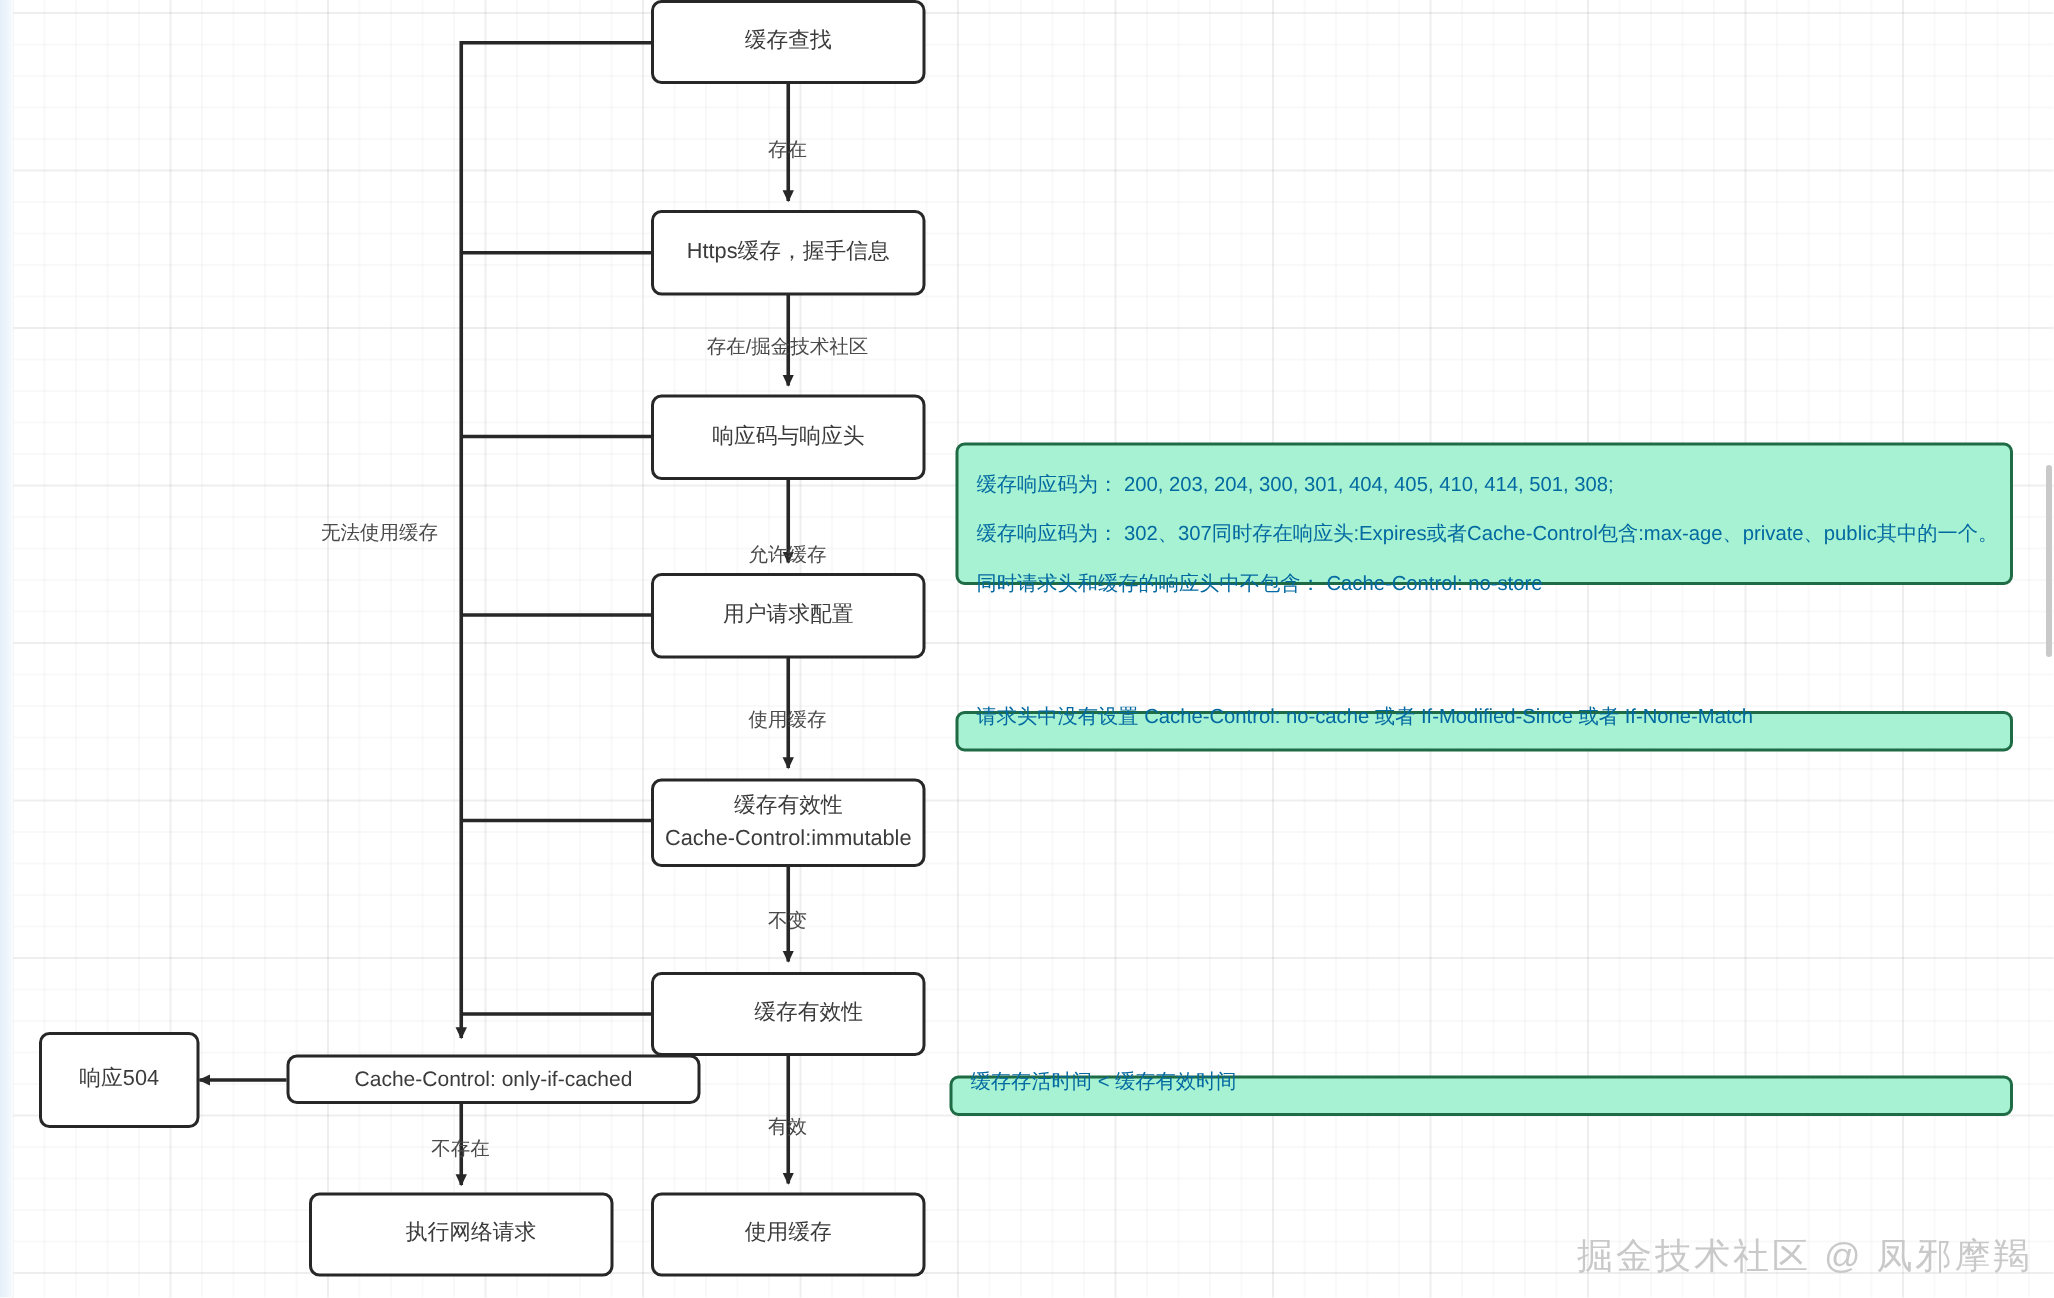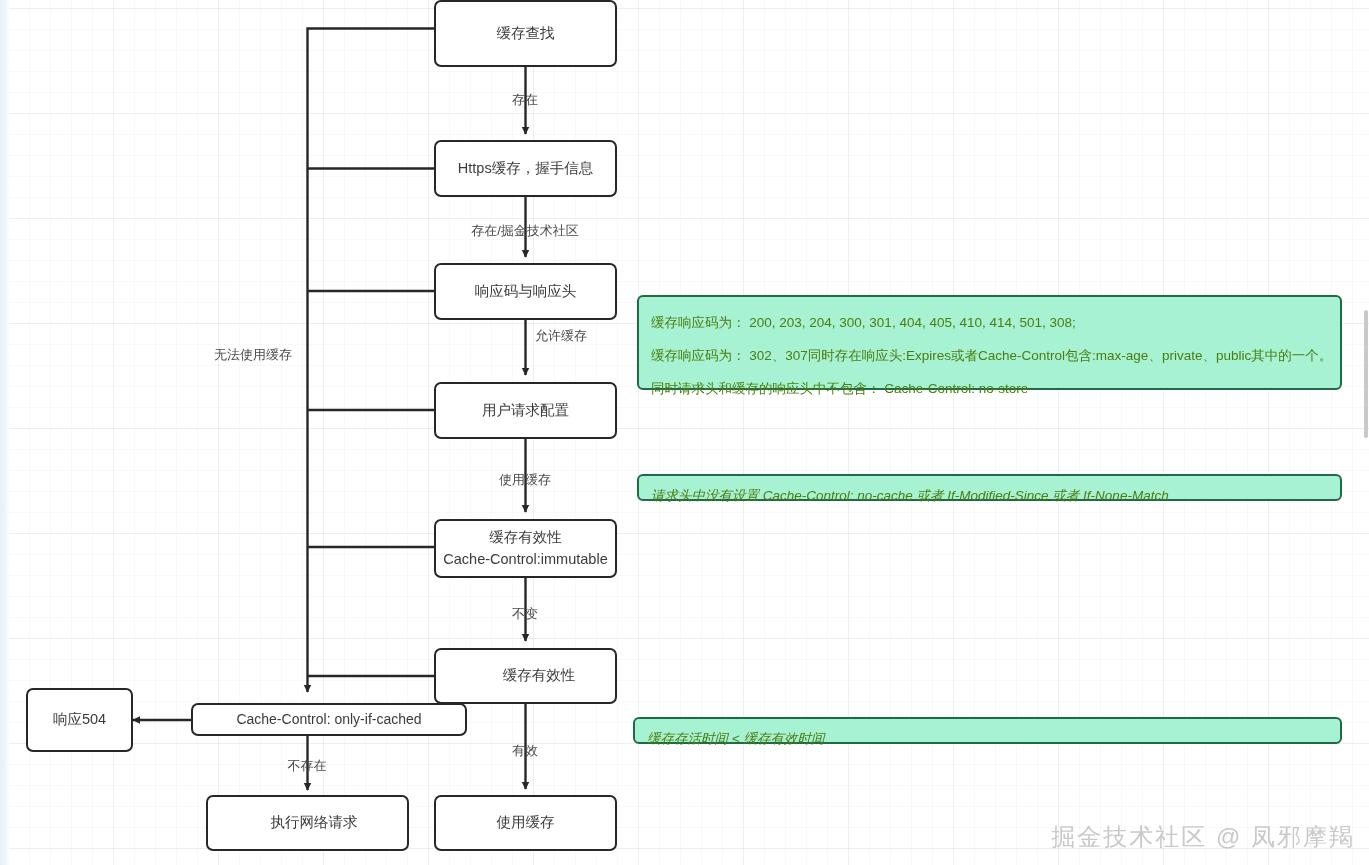--- a/index.html
+++ b/index.html
@@ -89,36 +89,35 @@
     padding: 2px 6px;
   }
 
   
   .note {
     position: absolute;
     box-sizing: border-box;
     background: #a6f2d2;
     border: 2px solid #1f6b45;
     border-radius: 6px;
-    color: #4d7c0f;
+    color: #0369a1;
     font-size: 13.5px;
     line-height: 1.55;
     z-index: 3;
     padding: 10px 12px;
   }
   .note .note-line {
     display: block;
     margin: 0;
     padding: 6px 0;
     white-space: nowrap;
   }
   .note.single {
     display: flex;
-    align-items: flex-start;
-    font-style: italic;
+    align-items: flex-end;
   }
   .note.single .note-line { padding: 0; }
 
   
   .edge-label {
     position: absolute;
     font-size: 13px;
     color: #4a4a4a;
     z-index: 4;
     white-space: nowrap;
@@ -173,21 +172,21 @@
       <line x1="434" y1="410" x2="307.5" y2="410"></line>
       <line x1="434" y1="547" x2="307.5" y2="547"></line>
       <line x1="434" y1="676" x2="307.5" y2="676"></line>
 
       <line x1="191" y1="720" x2="133" y2="720" marker-end="url(#arrow)"></line>
 
       <line x1="307.5" y1="736" x2="307.5" y2="790" marker-end="url(#arrow)"></line>
     </g>
   </svg>
 
-  <div class="node" style="left:434px; top:0px; width:183px; height:67px;">
+  <div class="node" style="left:434px; top:0px; width:183px; height:56px;">
     <span>缓存查找</span>
   </div>
 
   <div class="node" style="left:434px; top:140px; width:183px; height:57px;">
     <span>Https缓存，握手信息</span>
   </div>
 
   <div class="node" style="left:434px; top:263px; width:183px; height:57px;">
     <span>响应码与响应头</span>
   </div>
@@ -222,21 +221,21 @@
   </div>
 
   <div class="edge-label" style="left:525px; top:91px;">
     <span>存在</span>
   </div>
 
   <div class="edge-label" style="left:525px; top:222px;">
     <span>存在/掘金技术社区</span>
   </div>
 
-  <div class="edge-label" style="left:525px; top:327px;margin-left:36px;">
+  <div class="edge-label" style="left:525px; top:361px;">
     <span>允许缓存</span>
   </div>
 
   <div class="edge-label" style="left:525px; top:471px;">
     <span>使用缓存</span>
   </div>
 
   <div class="edge-label" style="left:525px; top:605px;">
     <span>不变</span>
   </div>

